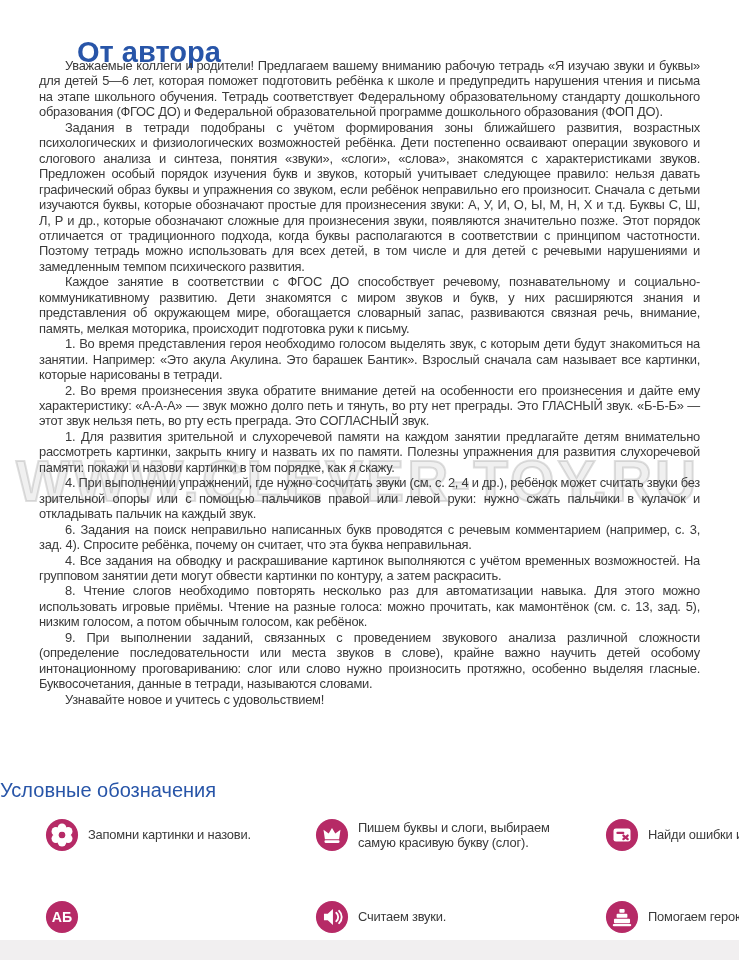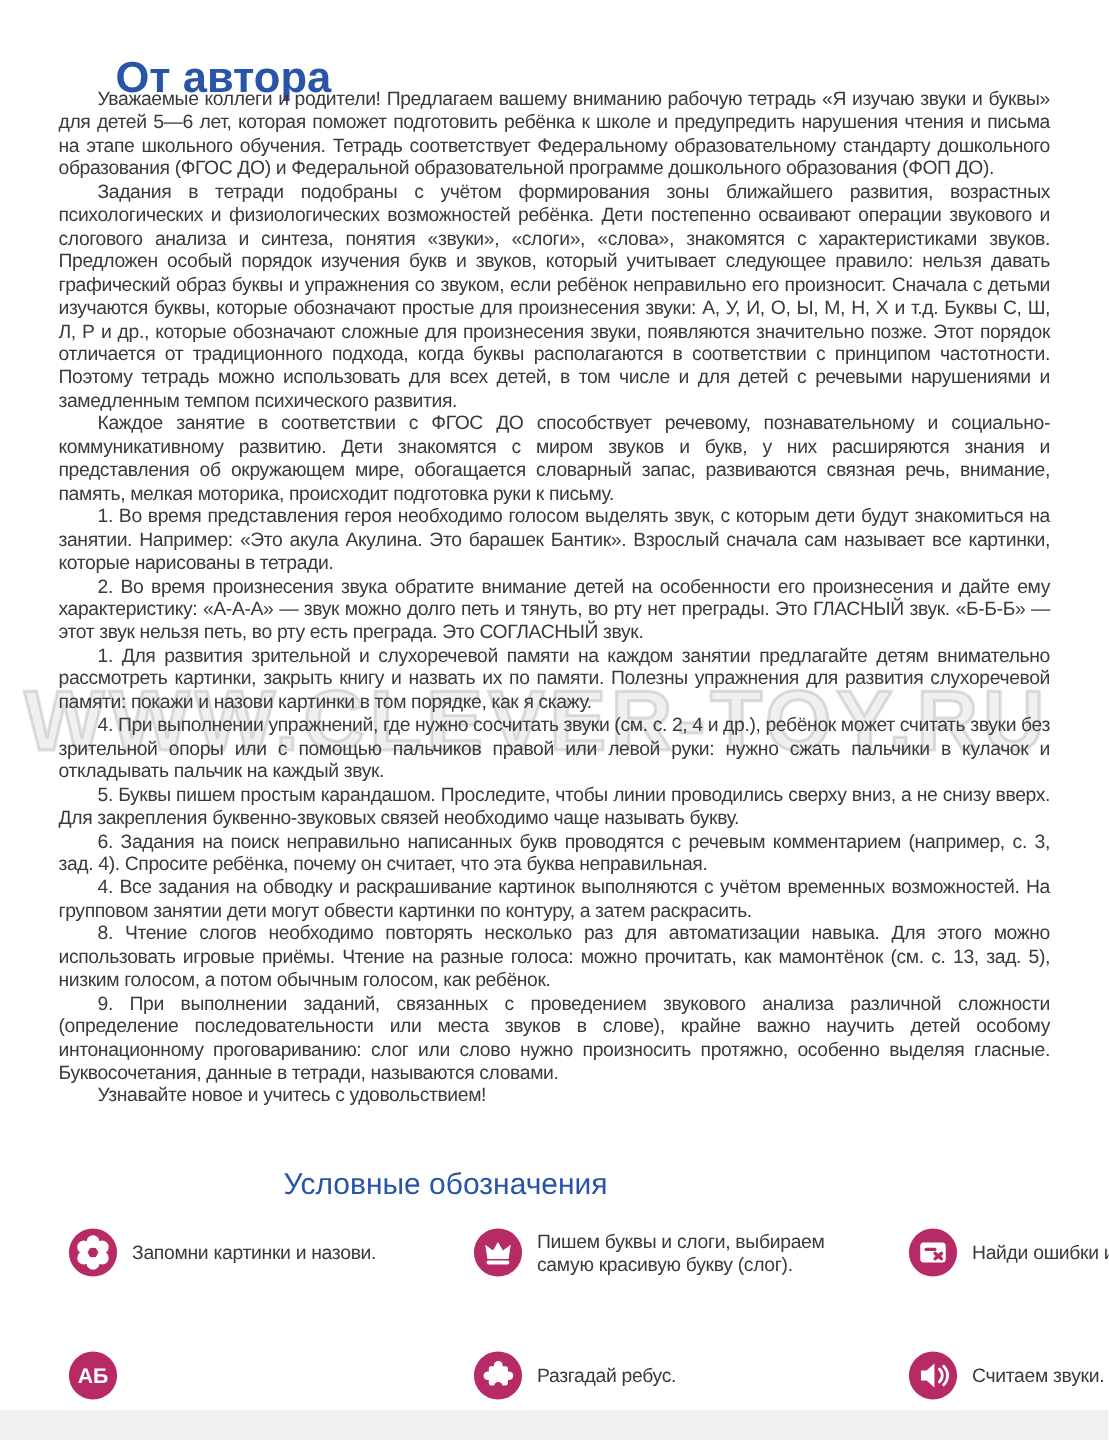--- a/index.html
+++ b/index.html
@@ -16,21 +16,21 @@
   .body-text{
     position:absolute;left:39px;top:58px;width:661px;
     font-size:12.9px;line-height:15.45px;letter-spacing:-0.25px;
     text-align:justify;color:#3a3a3a;
   }
   .body-text p{margin:0;text-indent:26px;}
   .method-heading{font-weight:bold;color:#222;}
   .closing{text-align:left;}
   .legend-title{
     margin:0;position:absolute;left:0;top:779px;width:594px;
-    text-align:center;font-size:20px;color:#2855a8;font-weight:normal;
+    text-align:left;font-size:20px;color:#2855a8;font-weight:normal;
   }
   .legend{
     position:absolute;left:45px;top:818px;width:672px;
     display:grid;grid-template-columns:222px 242px 196px;
     column-gap:0;row-gap:7px;align-items:center;gap:48px;
   }
   .legend-item{display:flex;align-items:center;gap:9px;}
   .legend-item .icon{flex:0 0 auto;display:block;line-height:0;}
   .legend-label{
     font-size:12.9px;line-height:15.5px;letter-spacing:-0.2px;color:#3a3a3a;
@@ -57,21 +57,20 @@
   <div class="watermark">WWW.CLEVER-TOY.RU</div>
 
   <div class="body-text">
     <p>Уважаемые коллеги и родители! Предлагаем вашему вниманию рабочую тетрадь «Я изучаю звуки и буквы» для детей 5—6 лет, которая поможет подготовить ребёнка к школе и предупредить нарушения чтения и письма на этапе школьного обучения. Тетрадь соответствует Федеральному образовательному стандарту дошкольного образования (ФГОС ДО) и Федеральной образовательной программе дошкольного образования (ФОП ДО).</p>
     <p>Задания в тетради подобраны с учётом формирования зоны ближайшего развития, возрастных психологических и физиологических возможностей ребёнка. Дети постепенно осваивают операции звукового и слогового анализа и синтеза, понятия «звуки», «слоги», «слова», знакомятся с характеристиками звуков. Предложен особый порядок изучения букв и звуков, который учитывает следующее правило: нельзя давать графический образ буквы и упражнения со звуком, если ребёнок неправильно его произносит. Сначала с детьми изучаются буквы, которые обозначают простые для произнесения звуки: А, У, И, О, Ы, М, Н, Х и т.д. Буквы С, Ш, Л, Р и др., которые обозначают сложные для произнесения звуки, появляются значительно позже. Этот порядок отличается от традиционного подхода, когда буквы располагаются в соответствии с принципом частотности. Поэтому тетрадь можно использовать для всех детей, в том числе и для детей с речевыми нарушениями и замедленным темпом психического развития.</p>
     <p>Каждое занятие в соответствии с ФГОС ДО способствует речевому, познавательному и социально-коммуникативному развитию. Дети знакомятся с миром звуков и букв, у них расширяются знания и представления об окружающем мире, обогащается словарный запас, развиваются связная речь, внимание, память, мелкая моторика, происходит подготовка руки к письму.</p>
     <p>1. Во время представления героя необходимо голосом выделять звук, с которым дети будут знакомиться на занятии. Например: «Это акула Акулина. Это барашек Бантик». Взрослый сначала сам называет все картинки, которые нарисованы в тетради.</p>
     <p>2. Во время произнесения звука обратите внимание детей на особенности его произнесения и дайте ему характеристику: «А-А-А» — звук можно долго петь и тянуть, во рту нет преграды. Это ГЛАСНЫЙ звук. «Б-Б-Б» — этот звук нельзя петь, во рту есть преграда. Это СОГЛАСНЫЙ звук.</p>
     <p>1. Для развития зрительной и слухоречевой памяти на каждом занятии предлагайте детям внимательно рассмотреть картинки, закрыть книгу и назвать их по памяти. Полезны упражнения для развития слухоречевой памяти: покажи и назови картинки в том порядке, как я скажу.</p>
     <p>4. При выполнении упражнений, где нужно сосчитать звуки (см. с. 2, 4 и др.), ребёнок может считать звуки без зрительной опоры или с помощью пальчиков правой или левой руки: нужно сжать пальчики в кулачок и откладывать пальчик на каждый звук.</p>
-    <p>5. Буквы пишем простым карандашом. Проследите, чтобы линии проводились сверху вниз, а не снизу вверх. Для закрепления буквенно-звуковых связей необходимо чаще называть букву.</p>
     <p>6. Задания на поиск неправильно написанных букв проводятся с речевым комментарием (например, с. 3, зад. 4). Спросите ребёнка, почему он считает, что эта буква неправильная.</p>
     <p>4. Все задания на обводку и раскрашивание картинок выполняются с учётом временных возможностей. На групповом занятии дети могут обвести картинки по контуру, а затем раскрасить.</p>
     <p>8. Чтение слогов необходимо повторять несколько раз для автоматизации навыка. Для этого можно использовать игровые приёмы. Чтение на разные голоса: можно прочитать, как мамонтёнок (см. с. 13, зад. 5), низким голосом, а потом обычным голосом, как ребёнок.</p>
     <p>9. При выполнении заданий, связанных с проведением звукового анализа различной сложности (определение последовательности или места звуков в слове), крайне важно научить детей особому интонационному проговариванию: слог или слово нужно произносить протяжно, особенно выделяя гласные. Буквосочетания, данные в тетради, называются словами.</p>
     <p class="closing">Узнавайте новое и учитесь с удовольствием!</p>
   </div>
 
   <h2 class="legend-title">Условные обозначения</h2>
 
   <div class="legend">
@@ -119,35 +118,20 @@
     </div>
 
     <div class="legend-item">
       <span class="icon">
         <svg width="34" height="34" viewBox="0 0 36 36">
             <circle cx="18" cy="18" r="17" fill="#b62a66"></circle>
             <text x="18" y="23.5" text-anchor="middle" font-family="Liberation Sans, DejaVu Sans, sans-serif" font-size="15" font-weight="bold" fill="#fff">АБ</text>
           </svg>
       </span>
     </div>
-    <div class="legend-item">
-      <span class="icon">
-        <svg width="34" height="34" viewBox="0 0 36 36">
-            <circle cx="18" cy="18" r="17" fill="#b62a66"></circle>
-            <g fill="#fff">
-              <rect x="11.5" y="11.5" width="13.5" height="13.5" rx="1.5"></rect>
-              <circle cx="18.2" cy="10.8" r="3"></circle>
-              <circle cx="25.8" cy="18.2" r="3"></circle>
-              <circle cx="10.8" cy="18.2" r="3"></circle>
-            </g>
-            <circle cx="18.2" cy="25.6" r="3" fill="#b62a66"></circle>
-          </svg>
-      </span>
-      <span class="legend-label">Разгадай ребус.</span>
-    </div>
 
     <div class="legend-item">
       <span class="icon">
         <svg width="34" height="34" viewBox="0 0 36 36">
             <circle cx="18" cy="18" r="17" fill="#b62a66"></circle>
             <path d="M9.5 14.5 h4 l5.5 -5 v17 l-5.5 -5 h-4 z" fill="#fff"></path>
             <g fill="none" stroke="#fff" stroke-width="2" stroke-linecap="round">
               <path d="M22.5 13.5 a6 6 0 0 1 0 9"></path>
               <path d="M25.5 11.5 a9 9 0 0 1 0 13"></path>
             </g>

